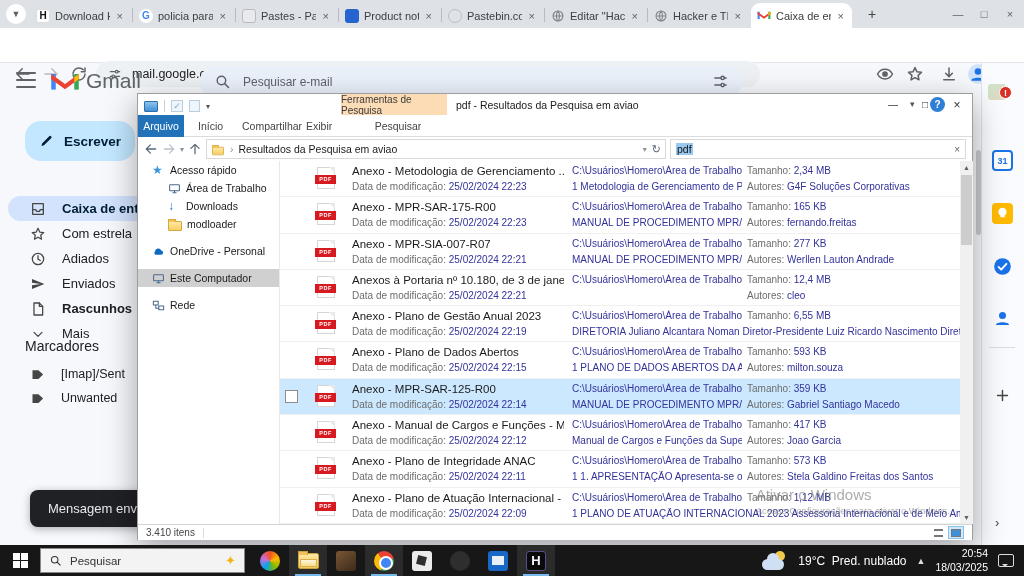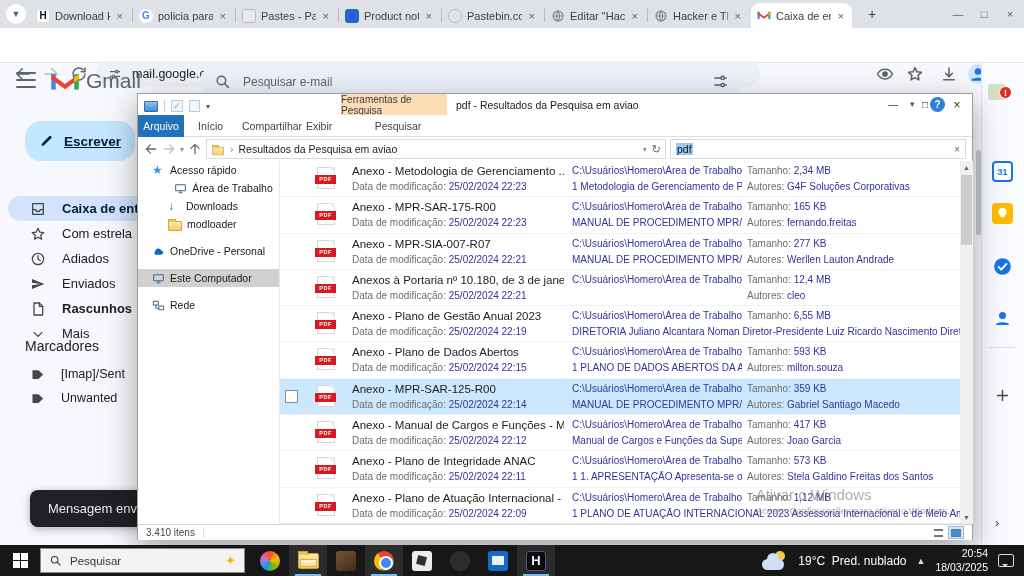--- a/index.html
+++ b/index.html
@@ -36,35 +36,35 @@
 
   
   .gmail-burger{left:16px;top:72px;width:20px;height:16px;display:flex;flex-direction:column;justify-content:space-between;}
   .gmail-burger i{height:2px;background:#5f6368;border-radius:1px;}
   .gmail-logo{left:50px;top:69px;display:flex;align-items:center;gap:6px;}
   .gmail-m{width:30px;height:23px;}
   .gmail-word{font-size:21px;color:#5f6368;}
   .gsearch{left:200px;top:66px;width:543px;height:31px;background:#eaf1fb;border-radius:18px;display:flex;align-items:center;padding:0 14px;gap:12px;color:#5f6368;}
   .gsearch .ph{font-size:12px;color:#5f6368;flex:1;}
   .compose{left:25px;top:121px;width:110px;height:40px;background:#c2e7ff;border-radius:16px;display:flex;align-items:center;gap:10px;padding:0 14px;color:#001d35;}
-  .compose .lbl{font-size:13.5px;font-weight:bold;text-decoration:underline;}
+  .compose .lbl{font-size:13.5px;font-weight:bold;}
   .gnav{left:8px;top:196px;width:248px;}
   .gnav-item{position:relative;height:25px;display:flex;align-items:center;gap:16px;padding-left:22px;border-radius:0 14px 14px 0;color:#202124;font-size:13px;}
   .gnav-item.sel{background:#d3e3fd;font-weight:bold;color:#001d35;border-radius:16px;}
   .gnav-item.bold{font-weight:bold;}
   .gnav-item .ic{width:16px;height:16px;color:#444746;}
   .glabels-h{left:25px;top:338px;font-size:14px;color:#202124;}
   .glabel{position:relative;height:24px;display:flex;align-items:center;gap:16px;padding-left:22px;color:#202124;font-size:12.5px;}
   .glabel .ic{width:15px;height:15px;color:#444746;}
   .toast{left:30px;top:490px;height:37px;background:#202124;color:#e8eaed;border-radius:8px;display:flex;align-items:center;padding:0 18px;font-size:13px;z-index:5;box-shadow:0 2px 8px rgba(0,0,0,.3);}
   .gscroll{left:976px;top:150px;width:5px;height:85px;background:#c7cbd1;border-radius:3px;}
   .rail-sep{left:981px;top:63px;width:1px;height:482px;background:#e0e3e9;}
   .rail{left:982px;top:63px;width:42px;height:482px;background:#fafbfe;}
   .rail-ic{left:992px;width:21px;height:21px;}
-  .cal{background:#fff;border:2px solid #1a73e8;border-radius:4px;color:#1a73e8;font-size:9px;font-weight:bold;display:flex;align-items:center;justify-content:center;margin-top:11px;}
+  .cal{background:#fff;border:2px solid #1a73e8;border-radius:4px;color:#1a73e8;font-size:9px;font-weight:bold;display:flex;align-items:center;justify-content:center;}
   .keep{background:#ffba00;border-radius:4px;color:#fff;}
   .tasksic,.contactsic{color:#1a73e8;}
   .rail-div{left:989px;width:26px;height:1px;background:#dadce0;}
   .plusic{color:#444;}
   .alert-blob{width:18px;height:16px;background:linear-gradient(135deg,#cde3c9,#e7d9c0);border-radius:3px;}
   .alert-badge{position:absolute;right:-6px;top:2px;width:13px;height:13px;background:#d93025;border-radius:50%;color:#fff;font-size:9px;font-weight:bold;display:flex;align-items:center;justify-content:center;border:1px solid #fff;}
   .panel-chev{left:995px;top:515px;color:#444;font-size:13px;}
 
   
   .explorer{left:137px;top:93px;width:836px;height:447px;background:#fff;border:1px solid #9e9e9e;
@@ -454,21 +454,21 @@
         <span class="grow"></span>
         <span class="xclear">×</span>
       </div>
     </div>
 
     <div class="abs expnav" id="expnav">
         <div class="expnav-item" style="padding-left: 14px;">
           <span class="ic star-blue">★</span>
           <span>Acesso rápido</span>
         </div>
-        <div class="expnav-item" style="padding-left: 30px; justify-content: center;">
+        <div class="expnav-item" style="padding-left: 30px;">
           <span class="ic monitor-ic"><svg viewBox="0 0 24 24" fill="none" stroke="currentColor" stroke-width="1.9" stroke-linecap="round" stroke-linejoin="round">
               <rect x="3" y="5" width="18" height="11" rx="1"></rect>
               <path d="M9 20h6M12 16v4"></path>
             </svg></span>
           <span>Área de Trabalho</span>
         </div>
         <div class="expnav-item" style="padding-left: 30px;">
           <span class="ic dl-arrow">↓</span>
           <span>Downloads</span>
         </div>

